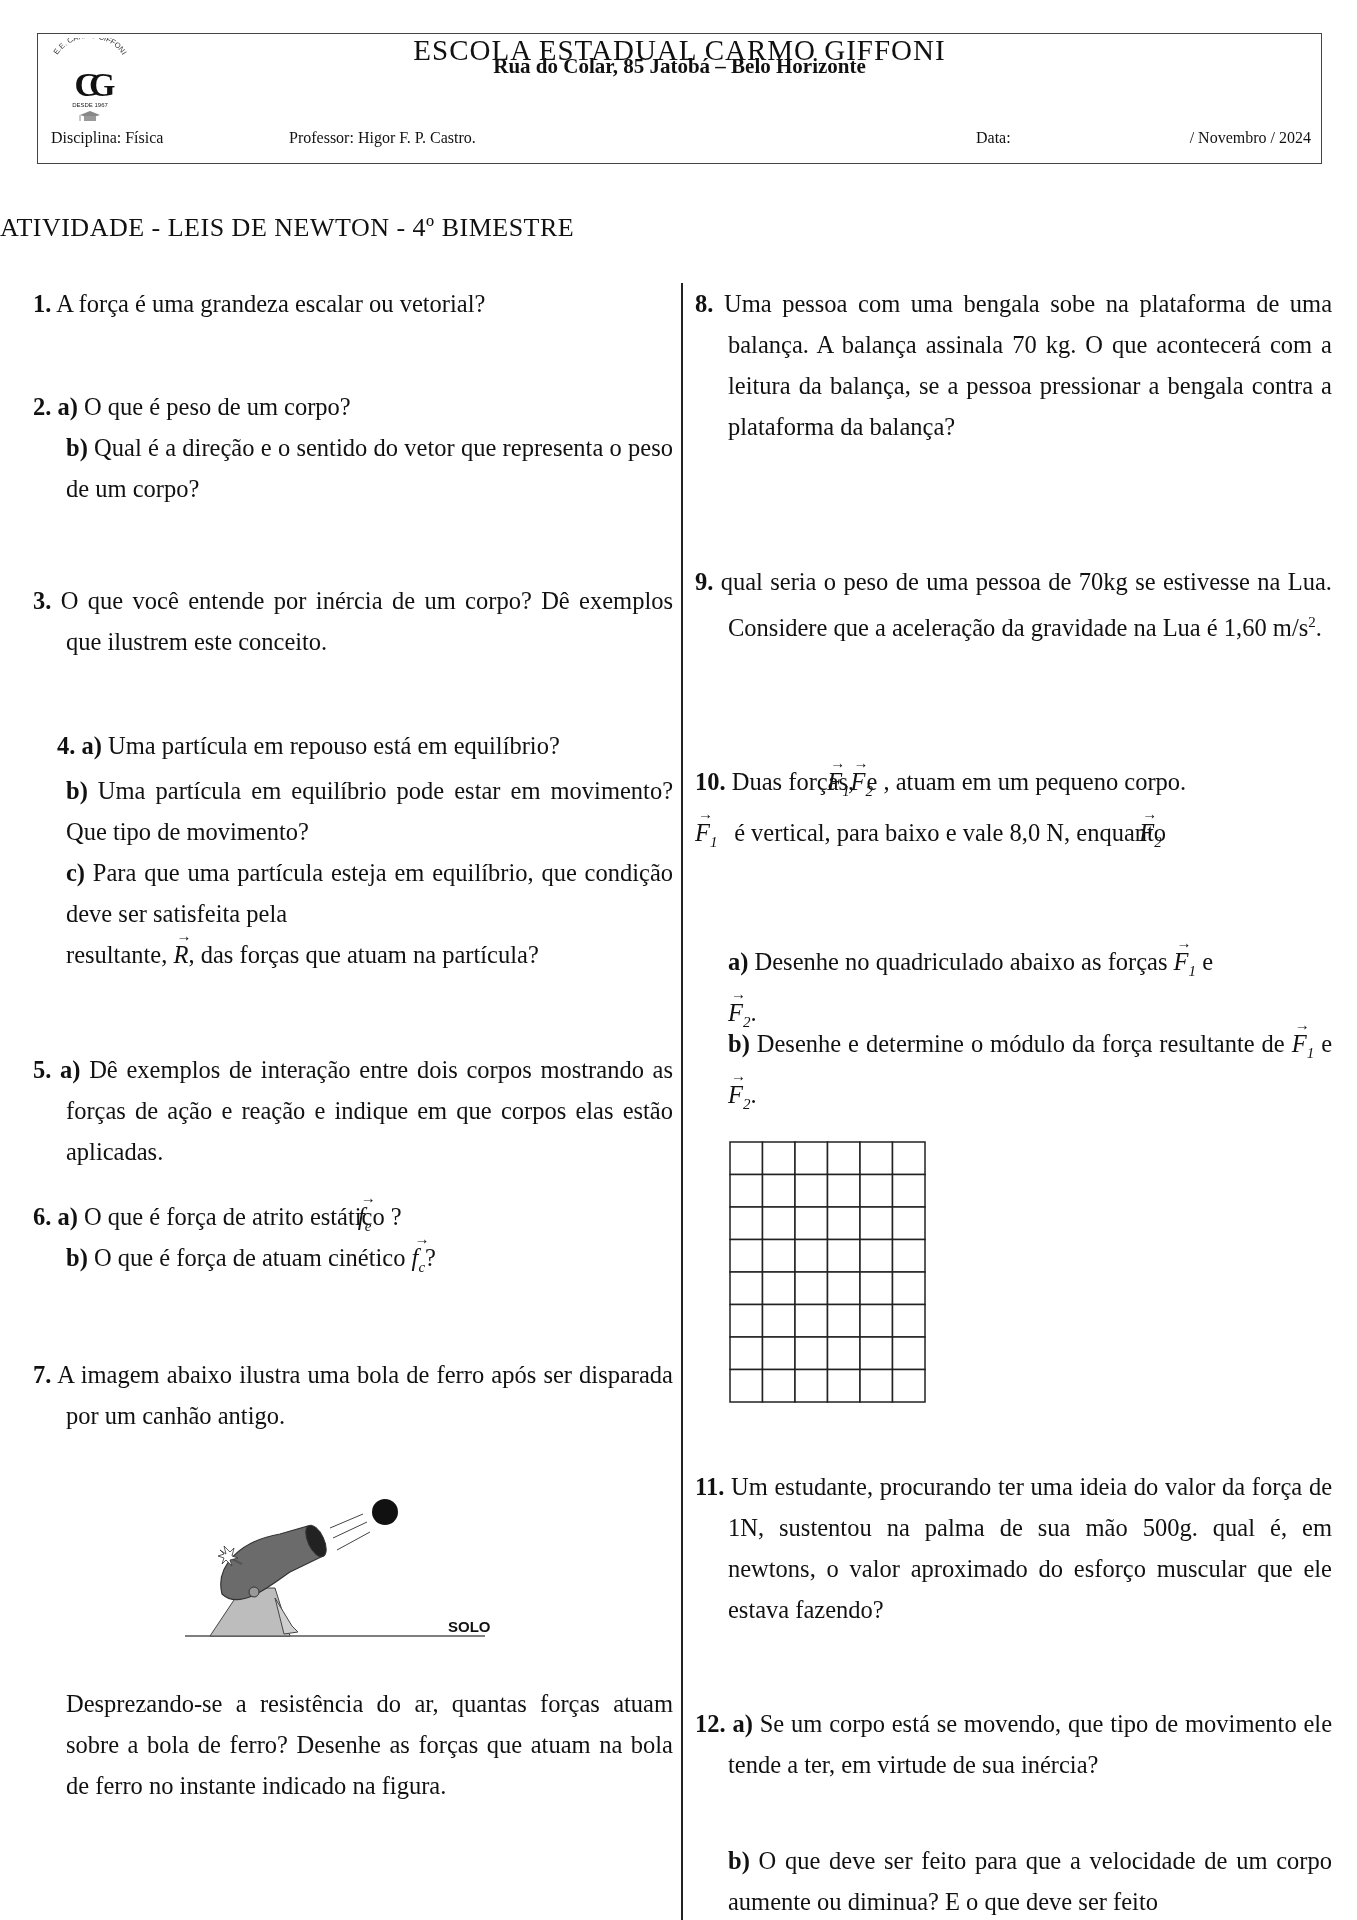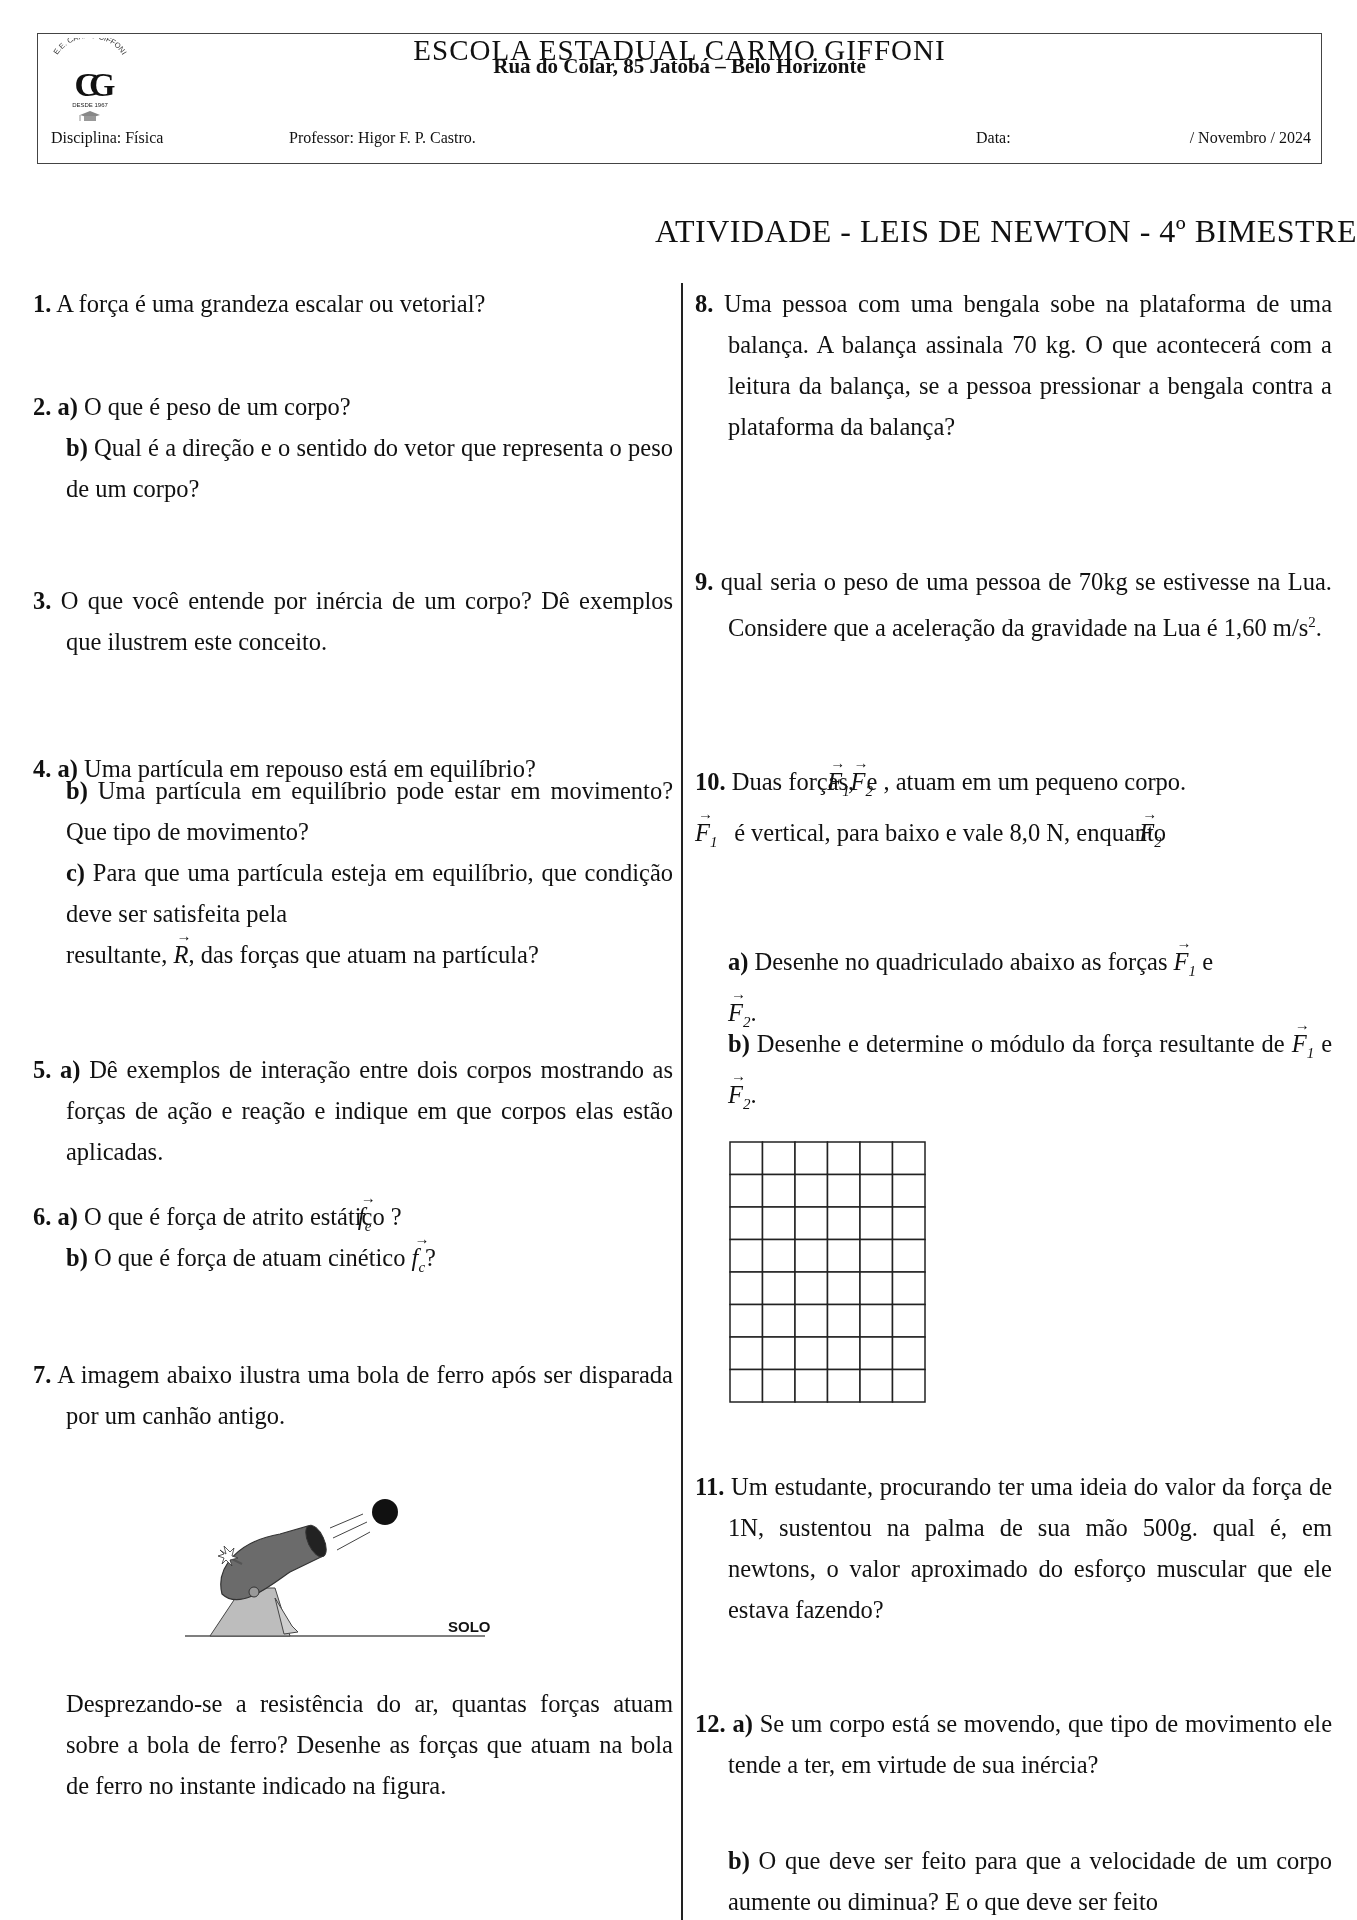--- a/index.html
+++ b/index.html
@@ -14,22 +14,22 @@
                  font-family: "Liberation Serif", serif; font-size: 29px; letter-spacing: 1px; }
   #school-address { position: absolute; left: 0; right: 0; top: 20px; text-align: center;
                     font-family: "Liberation Serif", serif; font-weight: bold; font-size: 21px; }
   #header-info { position: absolute; left: 13px; right: 10px; top: 95px; height: 30px;
                  font-family: "Liberation Serif", serif; font-size: 16px; }
   #discipline { position: absolute; left: 0; top: 0; }
   #professor { position: absolute; left: 238px; top: 0; }
   #date-label { position: absolute; left: 925px; top: 0; text-align: center; }
   #date-value { position: absolute; right: 0; top: 0; font-family: Liberation Serif, serif; }
 
-  #activity-title { position: absolute; left: 0; right: 0; top: 213px; text-align: right;
-                    font-family: "Liberation Serif", serif; font-size: 32px; letter-spacing: 0.5px; }
+  #activity-title { position: absolute; left: 0; right: 0; top: 213px; text-align: left;
+                    font-family: "Liberation Serif", serif; font-size: 26px; letter-spacing: 0.5px; }
 
   #column-divider { position: absolute; left: 681px; top: 283px; width: 2px; height: 1637px; background: #222; }
 
   .col { position: absolute; font-family: "Liberation Serif", serif; font-size: 24.5px; line-height: 41px; }
   #col-left { left: 33px; width: 640px; top: 283px; }
   #col-right { left: 695px; width: 637px; top: 283px; }
 
   .q { position: absolute; left: 0; right: 0; text-align: justify; }
   .qnum { font-weight: bold; }
   .part { font-weight: bold; }
@@ -91,21 +91,21 @@
   <div class="q indent" style="top:144px;">
     <span class="part">b)</span>
     <span>Qual é a direção e o sentido do vetor que representa o peso de um corpo?</span>
   </div>
 
   <div class="q hang" style="top:297px;">
     <span class="qnum">3.</span>
     <span>O que você entende por inércia de um corpo? Dê exemplos que ilustrem este conceito.</span>
   </div>
 
-  <div class="q hang" style="top:465px;">
+  <div class="q hang" style="top:442px;margin-left:24px;">
     <span class="qnum">4.</span>
     <span class="part">a)</span>
     <span>Uma partícula em repouso está em equilíbrio?</span>
   </div>
   <div class="q indent" style="top:487px;">
     <span class="part">b)</span>
     <span>Uma partícula em equilíbrio pode estar em movimento? Que tipo de movimento?</span>
   </div>
   <div class="q indent" style="top:569px;">
     <span class="part">c)</span>

